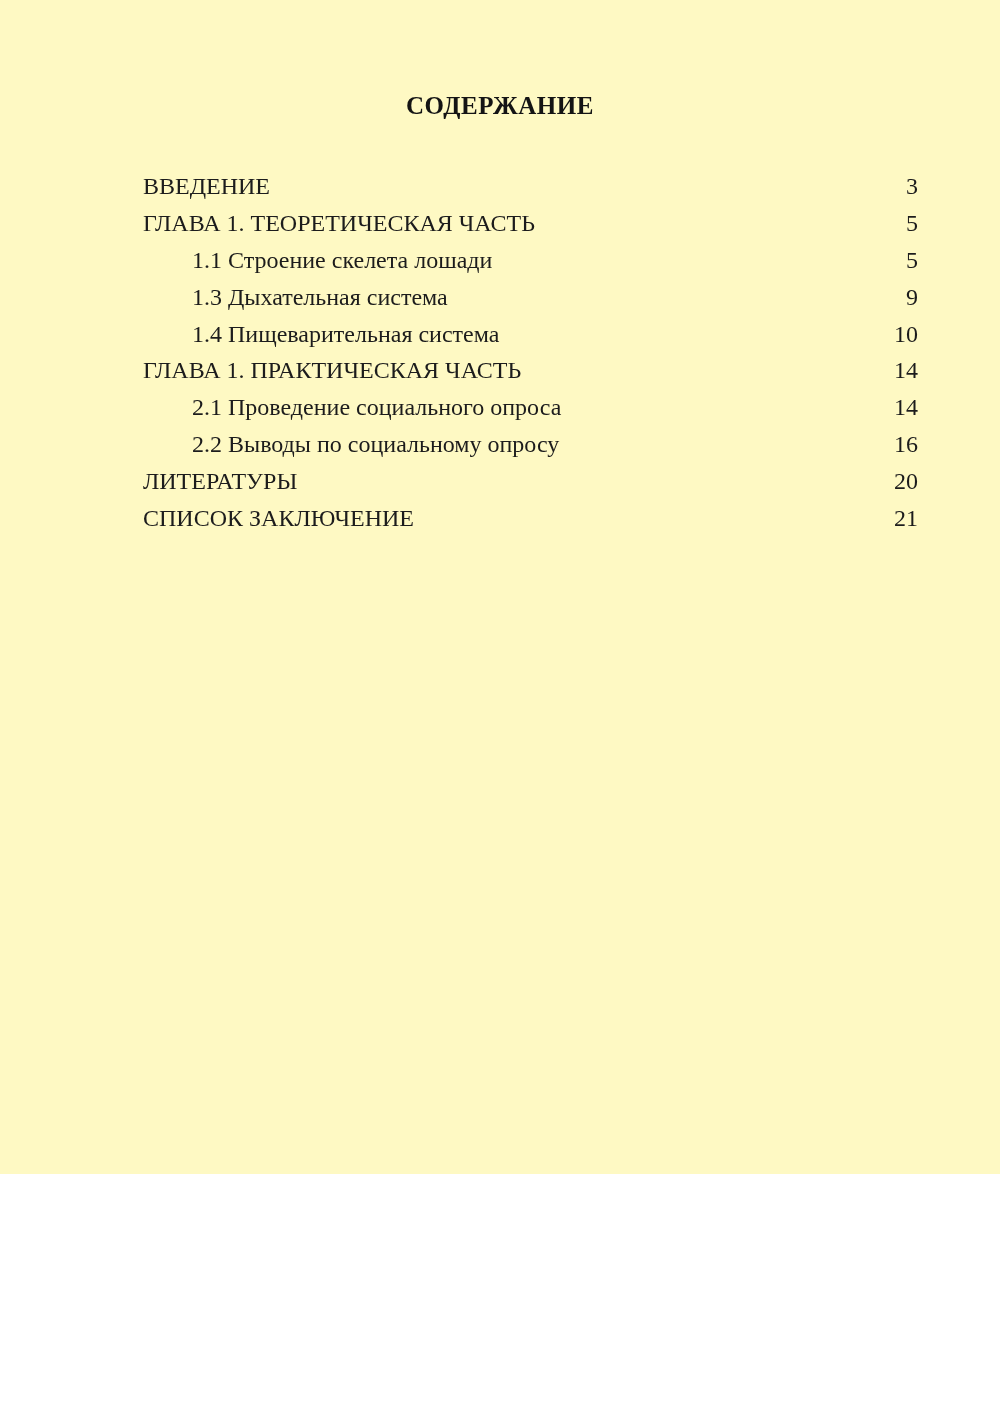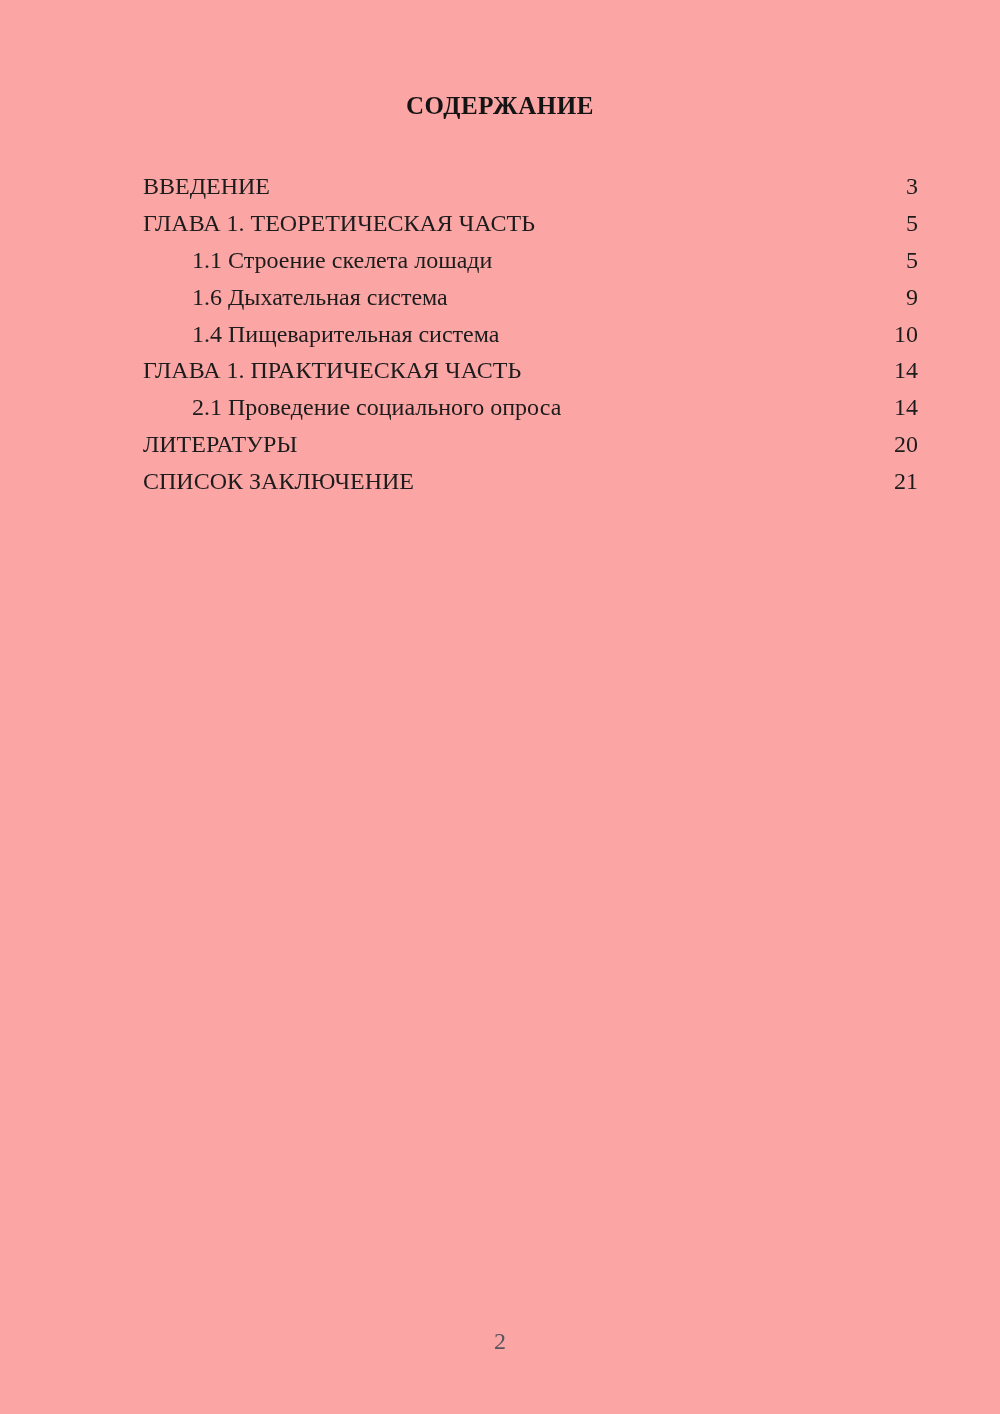--- a/index.html
+++ b/index.html
@@ -3,22 +3,22 @@
 <meta charset="utf-8">
 <style>
   html, body {
     margin: 0;
     padding: 0;
     background: #ffffff;
   }
   .page {
     position: relative;
     width: 1000px;
-    height: 1414px;
-    background: #fca5a5;
+    height: 1174px;
+    background: #fef9c3;
     font-family: "Liberation Serif", "DejaVu Serif", serif;
     color: #1c1c1c;
     overflow: hidden;
   }
   .doc-title {
     position: absolute;
     top: 92px;
     left: 0;
     width: 100%;
     text-align: center;
@@ -82,39 +82,43 @@
       <span class="toc-page">5</span>
     </div>
 
     <div class="toc-row level-1">
       <span class="toc-label">1.1 Строение скелета лошади</span>
       <span class="toc-page">5</span>
     </div>
 
 
     <div class="toc-row level-1">
-      <span class="toc-label">1.6 Дыхательная система</span>
+      <span class="toc-label">1.3 Дыхательная система</span>
       <span class="toc-page">9</span>
     </div>
 
     <div class="toc-row level-1">
       <span class="toc-label">1.4 Пищеварительная система</span>
       <span class="toc-page">10</span>
     </div>
 
     <div class="toc-row level-0">
       <span class="toc-label">ГЛАВА 1. ПРАКТИЧЕСКАЯ ЧАСТЬ</span>
       <span class="toc-page">14</span>
     </div>
 
     <div class="toc-row level-1">
       <span class="toc-label">2.1 Проведение социального опроса</span>
       <span class="toc-page">14</span>
     </div>
 
+    <div class="toc-row level-1">
+      <span class="toc-label">2.2 Выводы по социальному опросу</span>
+      <span class="toc-page">16</span>
+    </div>
 
     <div class="toc-row level-0">
       <span class="toc-label">ЛИТЕРАТУРЫ</span>
       <span class="toc-page">20</span>
     </div>
 
     <div class="toc-row level-0">
       <span class="toc-label">СПИСОК ЗАКЛЮЧЕНИЕ</span>
       <span class="toc-page">21</span>
     </div>

